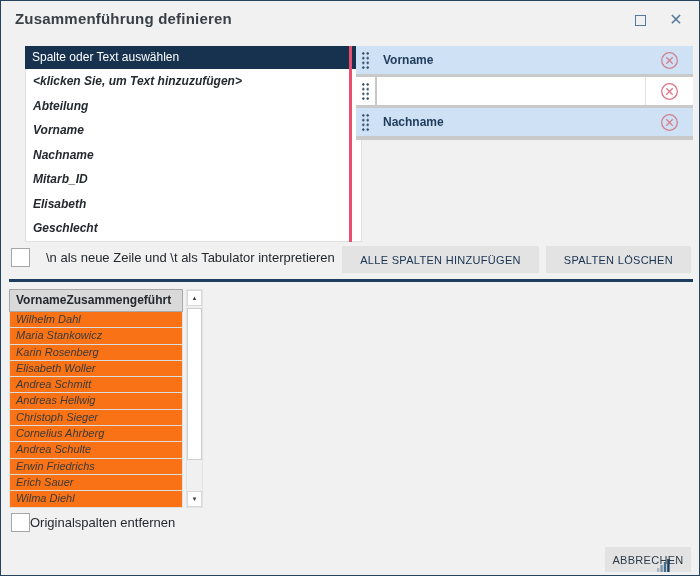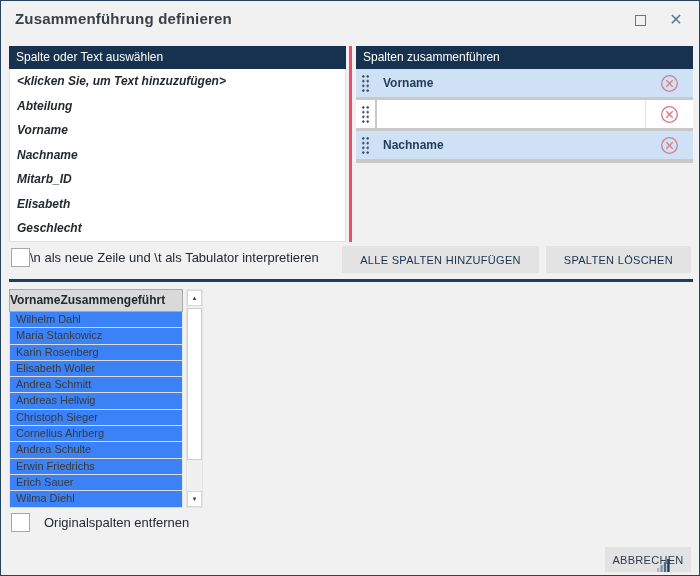--- a/index.html
+++ b/index.html
@@ -11,21 +11,21 @@
   
   .titlebar { position:absolute; left:0; top:0; width:100%; height:45px; }
   .title { position:absolute; left:14px; top:9px; font-size:15px; font-weight:600; color:#3a4048; letter-spacing:.2px; }
   .win-controls { position:absolute; right:12px; top:8px; display:flex; gap:14px; align-items:center; }
   .win-btn { width:22px; height:22px; display:flex; align-items:center; justify-content:center; color:#567a9e; cursor:pointer; }
   .max-glyph { width:11px; height:11px; border:1.6px solid #567a9e; display:inline-block; }
   .close-glyph { font-size:16px; line-height:1; }
 
   
   .panel-header { height:23px; background:#17324f; color:#fff; font-size:12px; line-height:23px; padding-left:7px; }
-  .left-panel { position:absolute; left:8px; top:45px; width:337px; height:196px; }
+  .left-panel { position:absolute; left:24px; top:45px; width:337px; height:196px; }
   .left-list { background:#fff; height:173px; border:1px solid #e0e0e0; border-top:none; overflow:hidden;font-style:italic; }
   .left-list .item { height:24.5px; line-height:24.5px; padding-left:7px; font-size:12px; font-weight:600; color:#24292e; cursor:pointer; }
   .v-divider { position:absolute; left:348px; top:45px; width:3px; height:196px; background:#e84f6e; }
 
   .right-panel { position:absolute; left:355px; top:45px; width:337px; }
   .merge-rows { background:#c9c9c9; padding-bottom:4px; }
   .merge-row { height:28px; display:flex; align-items:center; margin-bottom:3px; position:relative; }
   .merge-row:last-child { margin-bottom:0; }
   .merge-row.blue { background:#cfe1f5; }
   .merge-row.inputrow { background:#c9c9c9; }
@@ -34,41 +34,41 @@
     background-size:4.5px 4.75px; background-position:0 0; }
   .handle-box { width:19px; height:28px; background:#fff; margin-right:2px; display:flex; align-items:center; flex:none; }
   .merge-label { margin-left:13px; font-size:12px; font-weight:600; color:#1e3c5a; }
   .merge-input-wrap { flex:1; height:28px; background:#fff; display:flex; align-items:center; }
   .merge-input { flex:1; height:28px; border:none; outline:none; background:#fff; font-size:12px; padding:0 6px; border-right:1px solid #e3e3e3; font-family:"Liberation Sans", sans-serif; }
   .del-btn { position:absolute; right:14px; top:4.5px; width:19px; height:19px; cursor:pointer; }
   .inputrow .del-zone { width:47px; height:28px; background:#fff; flex:none; }
 
   
   .checkbox { width:19px; height:19px; background:#fff; border:1px solid #a6a6a6; display:inline-block; flex:none; cursor:pointer; }
-  .interpret-row { position:absolute; left:10px; top:247px; display:flex; align-items:center; }
+  .interpret-row { position:absolute; left:10px; top:247px; display:flex; align-items:center; gap:16px; }
   .interpret-row .lbl { font-size:13px; color:#24292e; }
 
   .mid-buttons { position:absolute; right:8px; top:245px; display:flex; gap:7px; }
   .btn-gray { height:27px; background:#e3e3e4; border:none; color:#17324f; font-size:11px; padding:4px 18px; cursor:pointer; font-family:"Liberation Sans", sans-serif; letter-spacing:.3px; }
 
   .hr-navy { position:absolute; left:8px; top:278px; width:684px; height:3px; background:#1d3e5e; }
 
   
   .preview { position:absolute; left:8px; top:288px; width:174px; }
-  .preview .thead { height:23px; background:#d9d9d9; border:1px solid #a8a8a8; font-size:12px; font-weight:700; color:#24292e; line-height:21px; padding-left:0; }
-  .preview .trow { height:16.3px; background:#3b82f6; border-bottom:1px solid #dcdcdc; border-left:1px solid #e4e4e4; border-right:1px solid #e4e4e4; font-size:11px; color:#3a3a3a; line-height:15.5px; padding-left:6px; overflow:hidden; white-space:nowrap; }
+  .preview .thead { height:23px; background:#d9d9d9; border:1px solid #a8a8a8; font-size:12px; font-weight:700; color:#24292e; line-height:21px; padding-left:6px; }
+  .preview .trow { height:16.3px; background:#f97316; border-bottom:1px solid #dcdcdc; border-left:1px solid #e4e4e4; border-right:1px solid #e4e4e4; font-size:11px; color:#3a3a3a; line-height:15.5px; padding-left:6px; overflow:hidden; white-space:nowrap;font-style:italic; }
 
   
   .scrollbar { position:absolute; left:185px; top:288px; width:17px; height:219px; background:#f0f0f0; border:1px solid #e3e3e3; }
   .sb-btn { position:absolute; left:0; width:15px; height:16px; background:#fdfdfd; border:1px solid #d8d8d8; color:#3c3c3c; font-size:6px; display:flex; align-items:center; justify-content:center; cursor:pointer; }
   .sb-up { top:0; }
   .sb-down { bottom:0; }
   .sb-thumb { position:absolute; left:0; top:18px; width:15px; height:152px; background:#fff; border:1px solid #cfcfcf; cursor:pointer; }
 
-  .remove-row { position:absolute; left:10px; top:512px; display:flex; align-items:center; gap:14px; }
+  .remove-row { position:absolute; left:10px; top:512px; display:flex; align-items:center; gap:0; }
   .remove-row .lbl { font-size:13px; color:#24292e; }
 
   
   .bottom-buttons { position:absolute; right:8px; top:546px; display:flex; gap:8px; }
   .btn-ok { width:84px; height:25px; background:#f1426b; border:none; color:#fff; font-size:11px; font-weight:700; letter-spacing:.5px; cursor:pointer; font-family:"Liberation Sans", sans-serif; }
   .btn-cancel { width:86px; height:25px; background:#e3e3e4; border:none; color:#2e3a45; font-size:11px; cursor:pointer; font-family:"Liberation Sans", sans-serif; letter-spacing:.3px; }
 
   .resize-grip { position:absolute; right:28px; bottom:3px; width:14px; height:13px; }
 </style>
 </head>
@@ -104,21 +104,20 @@
 
         <div class="item">Elisabeth</div>
 
         <div class="item">Geschlecht</div>
       </div>
   </div>
 
   <div class="v-divider"></div>
 
   <div class="right-panel">
-    <div class="panel-header">Spalten zusammenführen</div>
     <div class="merge-rows">
 
       <div class="merge-row blue">
         <span class="handle"></span>
         <span class="merge-label">Vorname</span>
         <span class="del-btn">
           <svg width="19" height="19" viewBox="0 0 19 19">
             <circle cx="9.5" cy="9.5" r="7.8" fill="none" stroke="#d2808e" stroke-width="1.3"></circle>
             <path d="M6.3 6.3 L12.7 12.7 M12.7 6.3 L6.3 12.7" stroke="#d2808e" stroke-width="1.3" fill="none"></path>
           </svg>

